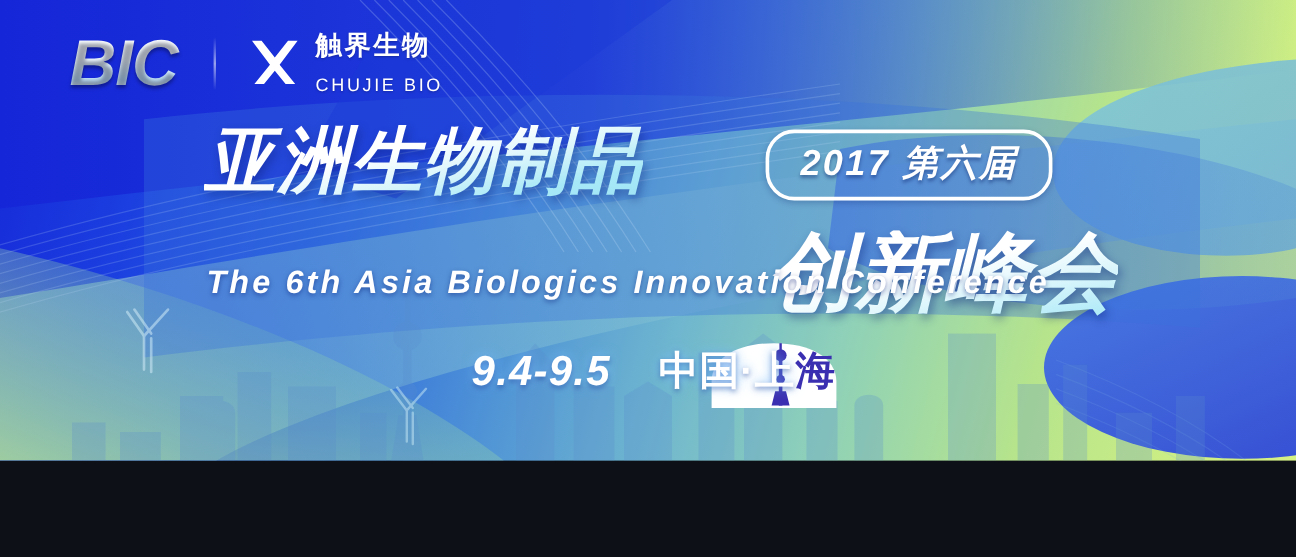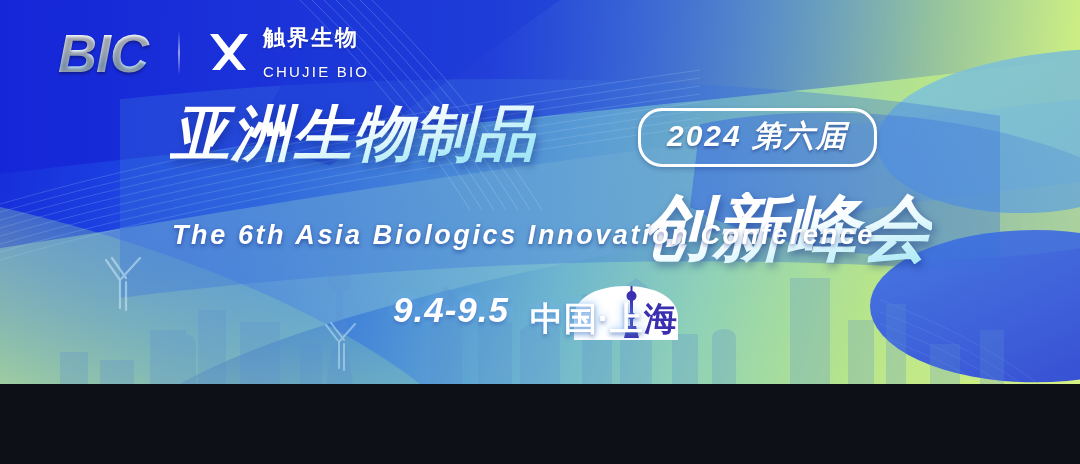--- a/index.html
+++ b/index.html
@@ -88,28 +88,28 @@
   #subtitle{
     position:absolute;left:172px;top:220px;z-index:20;
     font-size:27px;font-weight:bold;font-style:italic;
     color:#ffffff;letter-spacing:2.6px;white-space:nowrap;
     text-shadow:0 2px 4px rgba(10,30,120,.5);
   }
 
   
   #meta-row{
     position:absolute;left:393px;top:281px;z-index:20;
-    display:flex;align-items:center;gap:21px;
+    display:flex;align-items:center;gap:40px;
   }
   #date-text{
     font-size:35px;font-weight:bold;font-style:italic;
     color:#ffffff;letter-spacing:1px;line-height:1;white-space:nowrap;
     text-shadow:0 0 10px rgba(120,190,255,.9), 0 2px 4px rgba(10,30,120,.5);
   }
-  #location{position:relative;display:flex;align-items:flex-end;height:56px;}
+  #location{position:relative;display:flex;align-items:center;height:56px;}
   #location-arch{
     position:absolute;right:-6px;bottom:-3px;
     width:116px;height:56px;
   }
   #location-text{
     position:relative;z-index:2;
     font-size:33px;font-weight:bold;
     color:#ffffff;letter-spacing:1px;line-height:1;white-space:nowrap;
     text-shadow:0 0 10px rgba(120,190,255,.9), 0 2px 4px rgba(10,30,120,.5);
     padding-bottom:2px;
@@ -279,21 +279,21 @@
       </div>
       <div id="chujie-text">
         <div id="chujie-cn">触界生物</div>
         <div id="chujie-en">CHUJIE BIO</div>
       </div>
     </div>
   </div>
 
   <div id="title-block">
     <div id="title-main">亚洲生物制品</div>
-    <div id="edition-badge">2024 第六届</div>
+    <div id="edition-badge">2017 第六届</div>
     <div id="title-second">创新峰会</div>
   </div>
 
   <div id="subtitle">The 6th Asia Biologics Innovation Conference</div>
 
   <div id="meta-row">
     <div id="date-text">9.4-9.5</div>
     <div id="location">
       <div id="location-arch">
         <svg viewBox="0 0 116 56">

